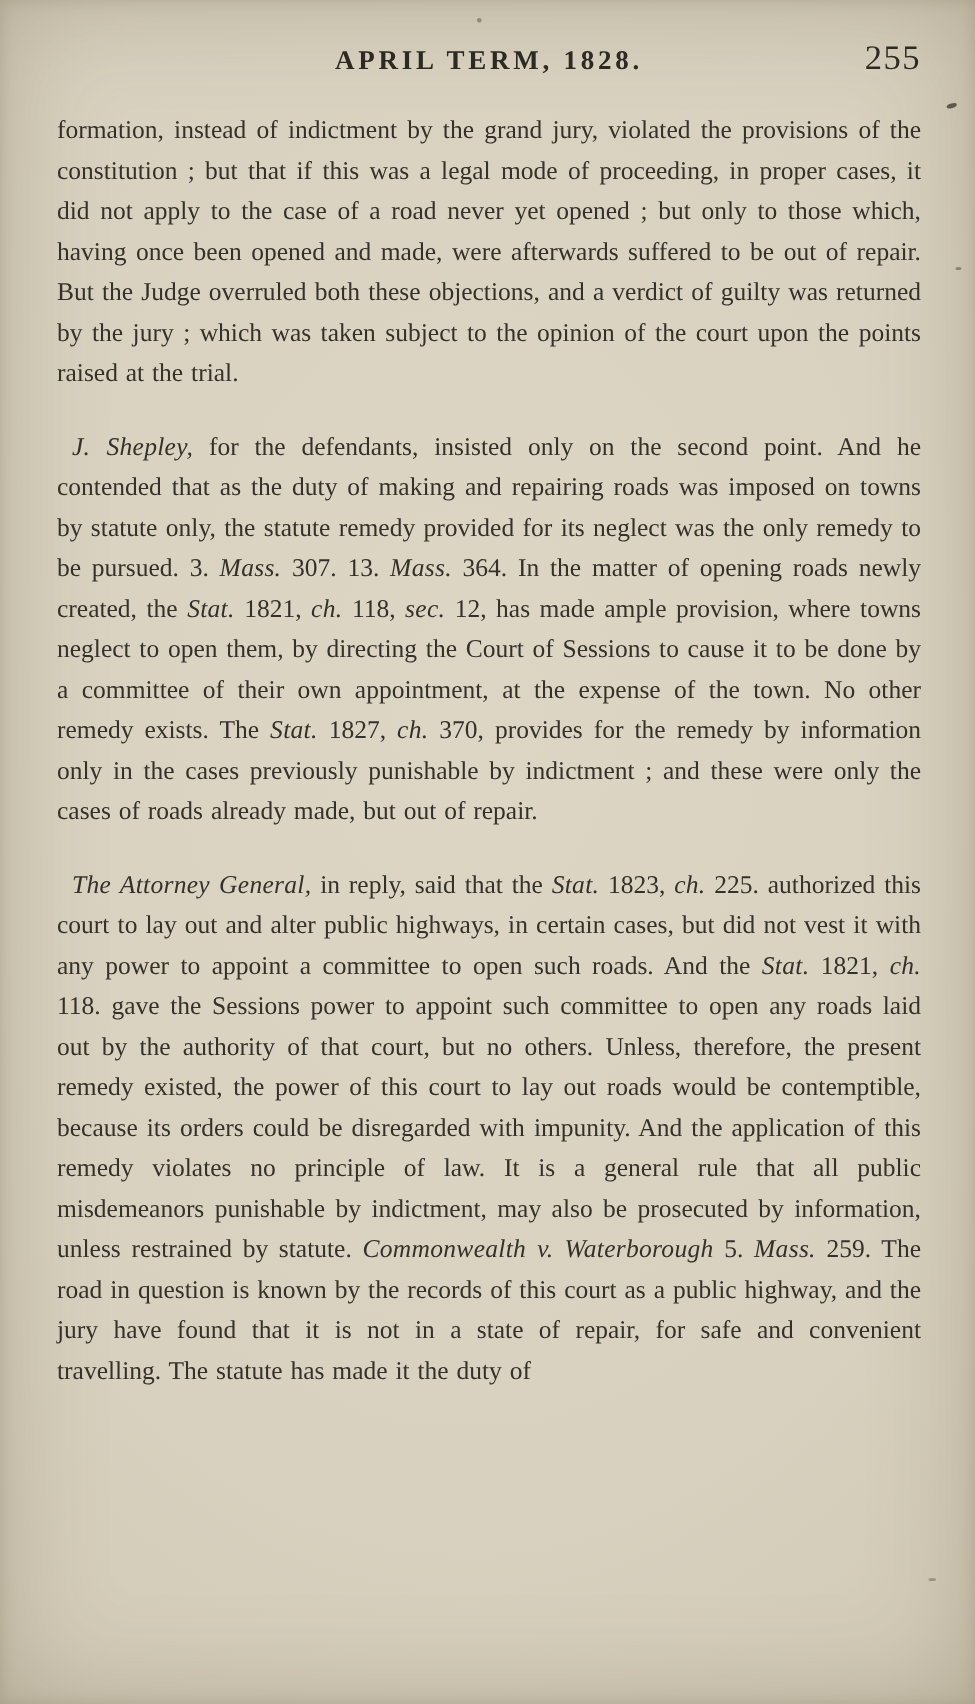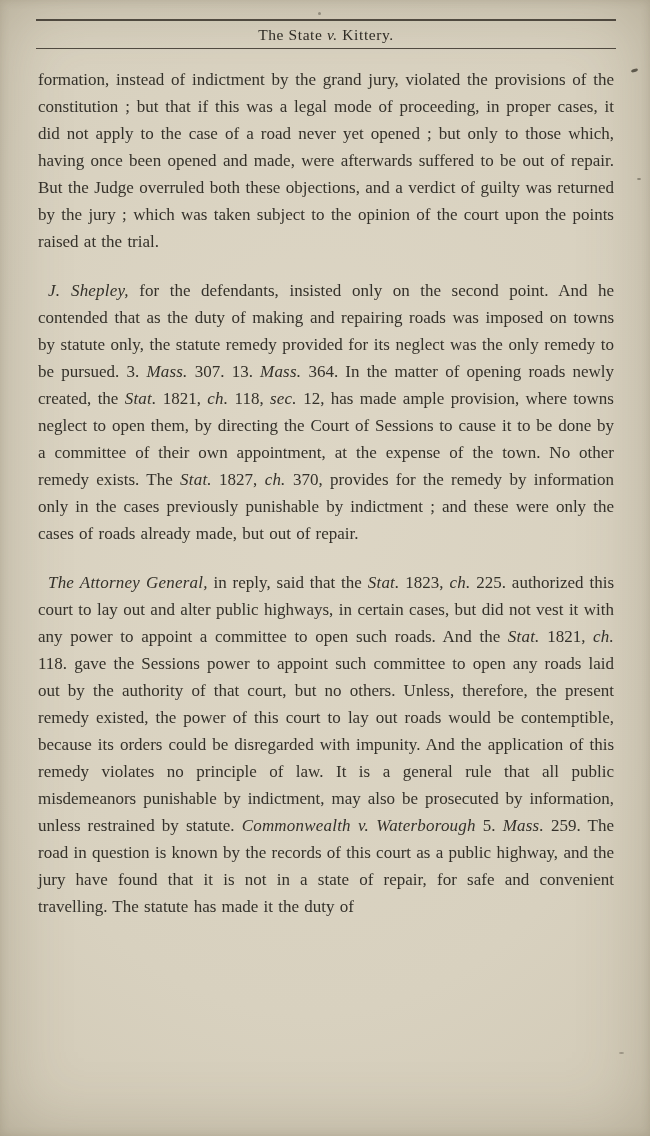--- a/index.html
+++ b/index.html
@@ -91,26 +91,25 @@
   .speck.s1 { right: 12px; top: 69px; width: 7px; height: 3px; transform: rotate(-18deg); }
   .speck.s2 { left: 318px; top: 12px; width: 3px; height: 3px; opacity: 0.55; }
   .speck.s3 { right: 9px; top: 178px; width: 4px; height: 2px; opacity: 0.6; }
   .speck.s4 { right: 26px; top: 1052px; width: 5px; height: 2px; opacity: 0.45; }
 </style>
 </head>
 <body>
 
 <div class="page">
 
+  <div class="header">
+    <div class="term">APRIL TERM, 1828.</div>
+    <div class="pagenum">255</div>
+  </div>
 
-  <div class="titleblock">
-    <div class="rule"></div>
-    <div class="running-title"><span>The State </span><i>v.</i><span> Kittery.</span></div>
-    <div class="rule thin"></div>
-  </div>
 
   <div class="body-text">
       <p class="para"><span>formation, instead of indictment by the grand jury, violated the provisions of the constitution ; but that if this was a legal mode of proceeding, in proper cases, it did not apply to the case of a road never yet opened ; but only to those which, having once been opened and made, were afterwards suffered to be out of repair.  But the Judge overruled both these objections, and a verdict of guilty was returned by the jury ; which was taken subject to the opinion of the court upon the points raised at the trial.</span></p>
       <p class="para indent"><i>J. Shepley,</i><span> for the defendants, insisted only on the second point. And he contended that as the duty of making and repairing roads was imposed on towns by statute only, the statute remedy provided for its neglect was the only remedy to be pursued. 3. </span><i>Mass.</i><span> 307.  13. </span><i>Mass.</i><span> 364.  In the matter of opening roads newly created, the </span><i>Stat.</i><span> 1821, </span><i>ch.</i><span> 118, </span><i>sec.</i><span> 12, has made ample provision, where towns neglect to open them, by directing the Court of Sessions to cause it to be done by a committee of their own appointment, at the expense of the town.  No other remedy exists.  The </span><i>Stat.</i><span> 1827, </span><i>ch.</i><span> 370, provides for the remedy by information only in the cases previously punishable by indictment ; and these were only the cases of roads already made, but out of repair.</span></p>
       <p class="para indent"><i>The Attorney General,</i><span> in reply, said that the </span><i>Stat.</i><span> 1823, </span><i>ch.</i><span> 225. authorized this court to lay out and alter public highways, in certain cases, but did not vest it with any power to appoint a committee to open such roads.  And the </span><i>Stat.</i><span> 1821, </span><i>ch.</i><span> 118. gave the Sessions power to appoint such committee to open any roads laid out by the authority of that court, but no others.  Unless, therefore, the present remedy existed, the power of this court to lay out roads would be contemptible, because its orders could be disregarded with impunity. And the application of this remedy violates no principle of law.  It is a general rule that all public misdemeanors punishable by indictment, may also be prosecuted by information, unless restrained by statute.  </span><i>Commonwealth v. Waterborough</i><span> 5. </span><i>Mass.</i><span> 259.  The road in question is known by the records of this court as a public highway, and the jury have found that it is not in a state of repair, for safe and convenient travelling.  The statute has made it the duty of</span></p>
     </div>
 
   <div class="speck s1"></div>
   <div class="speck s2"></div>
   <div class="speck s3"></div>

